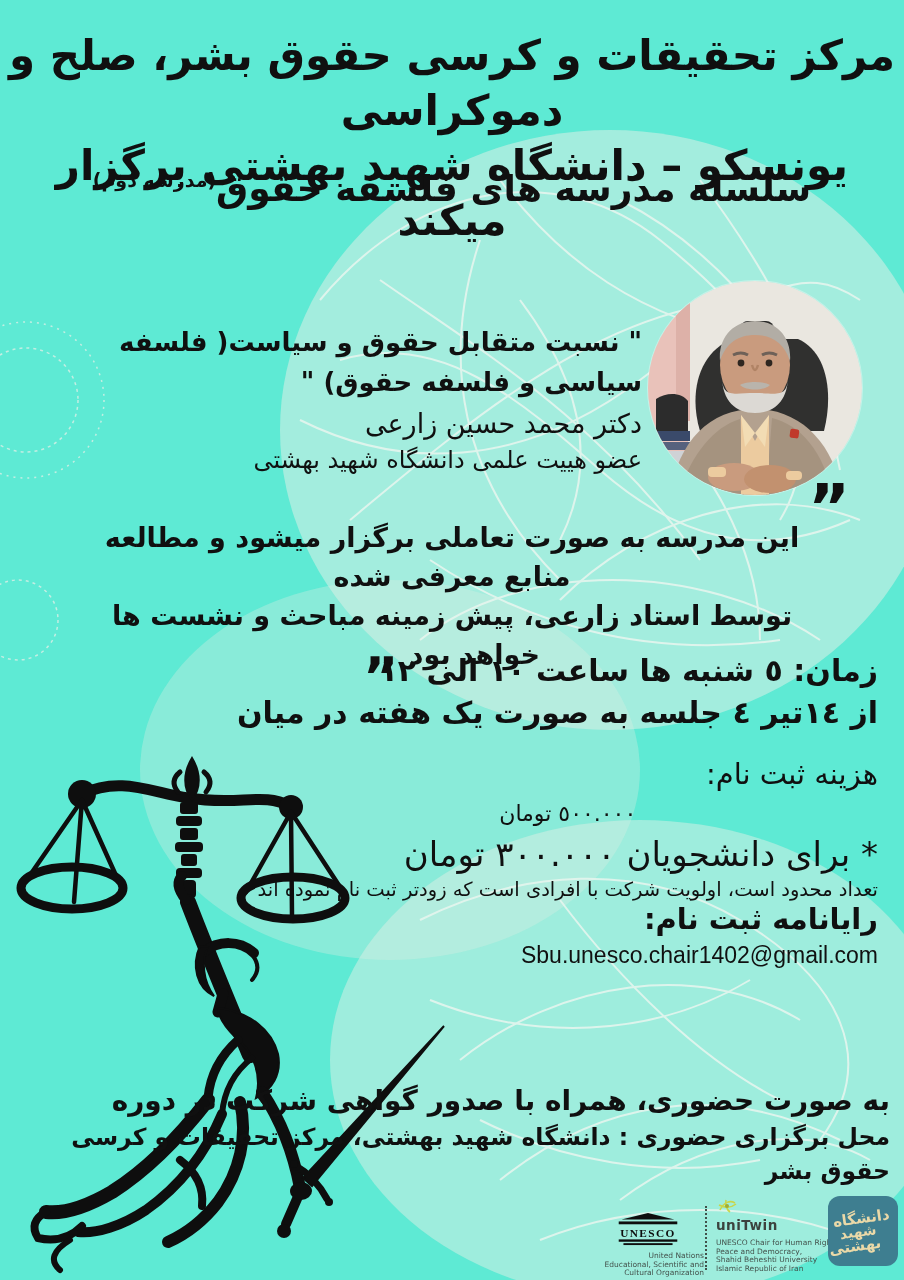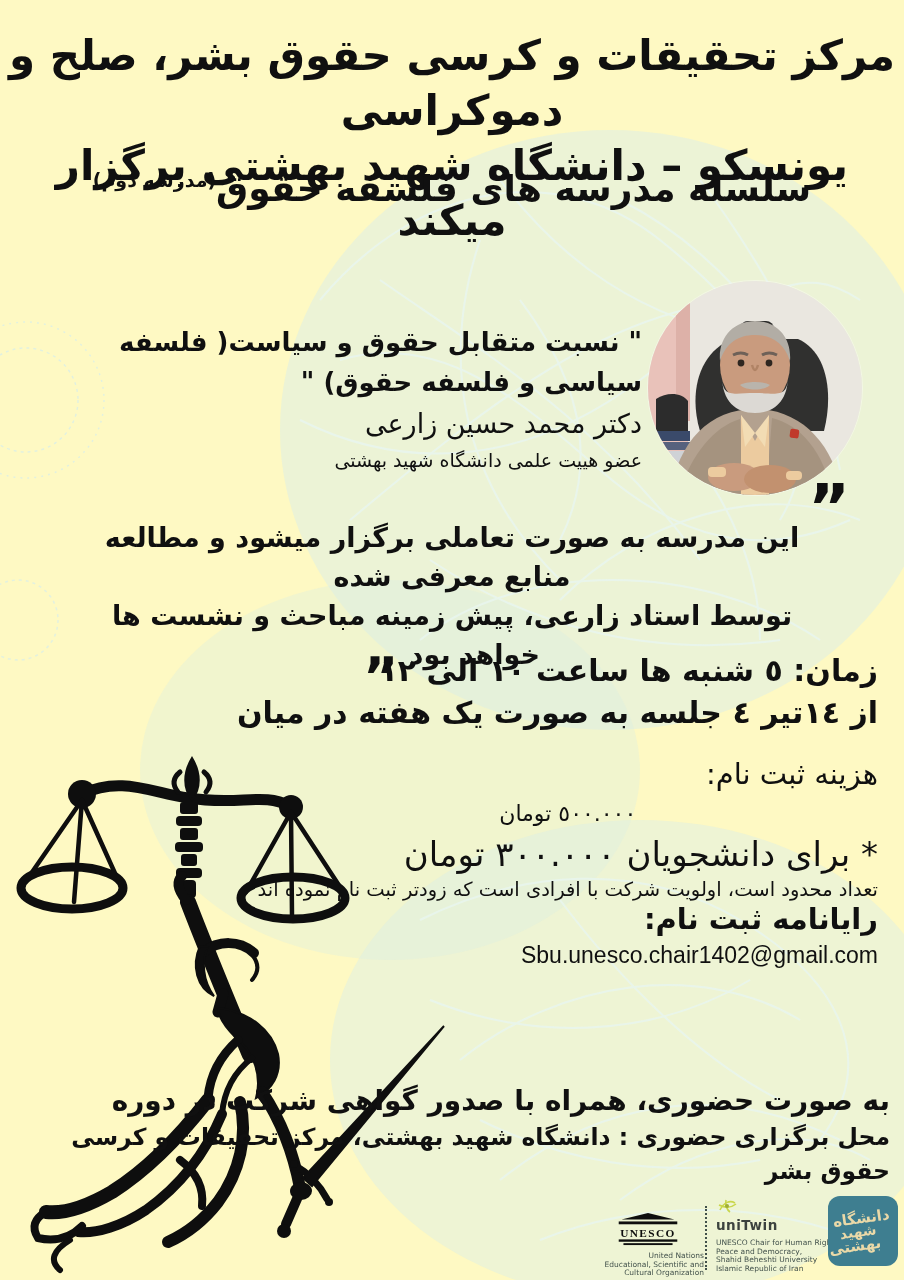--- a/index.html
+++ b/index.html
@@ -1,34 +1,34 @@
 <!DOCTYPE html>
 <html lang="fa"><head>
 <meta charset="utf-8">
 <style>
   html,body{margin:0;padding:0;background:#9fbfb2;}
   .poster{
     position:relative; width:904px; height:1280px; overflow:hidden;
     background:linear-gradient(180deg,#bdeee1 0%,#c6ead c 0%,#c8e9db 18%,#cfe8db 60%,#cde7da 100%);
-    background-color:#fef9c3;
+    background-color:#5eead4;
     font-family:"DejaVu Sans",sans-serif; color:#101010; direction:rtl;
   }
   .bg-texture{position:absolute;left:0;top:0;z-index:0;}
   .layer{position:absolute;z-index:2;}
 
   
   .title{top:28px;left:0;width:904px;text-align:center;font-weight:bold;font-size:42px;line-height:55px;letter-spacing:-0.5px;}
   .series{top:168px;left:0;width:904px;text-align:center;font-weight:bold;font-size:36px;}
   .series-sub{font-size:19px;position:relative;top:-14px;font-weight:bold;}
 
   
   .speaker-text{top:322px;right:262px;width:560px;text-align:right;}
   .speaker-topic{font-size:26px;font-weight:bold;line-height:40px;}
   .speaker-name{font-size:27px;line-height:44px;}
-  .speaker-role{font-size:19px;line-height:28px;text-align:right;}
+  .speaker-role{font-size:24px;line-height:28px;text-align:right;}
   .photo-wrap{top:281px;left:648px;width:214px;height:214px;border-radius:50%;overflow:hidden;box-shadow:0 0 0 1px rgba(255,255,255,.35);}
 
   
   .quote{top:518px;left:80px;width:744px;text-align:center;font-weight:bold;font-size:27px;line-height:39px;}
   .quote-open{position:absolute;right:-26px;top:-30px;font-size:64px;font-weight:bold;line-height:40px;}
   .quote-close{display:inline-block;font-size:54px;font-weight:bold;line-height:10px;position:relative;top:2px;margin-right:10px;}
 
   
   .schedule{top:650px;right:26px;text-align:right;font-weight:bold;font-size:30px;line-height:42px;}
   .fees{top:754px;right:26px;text-align:right;font-weight:normal;}

